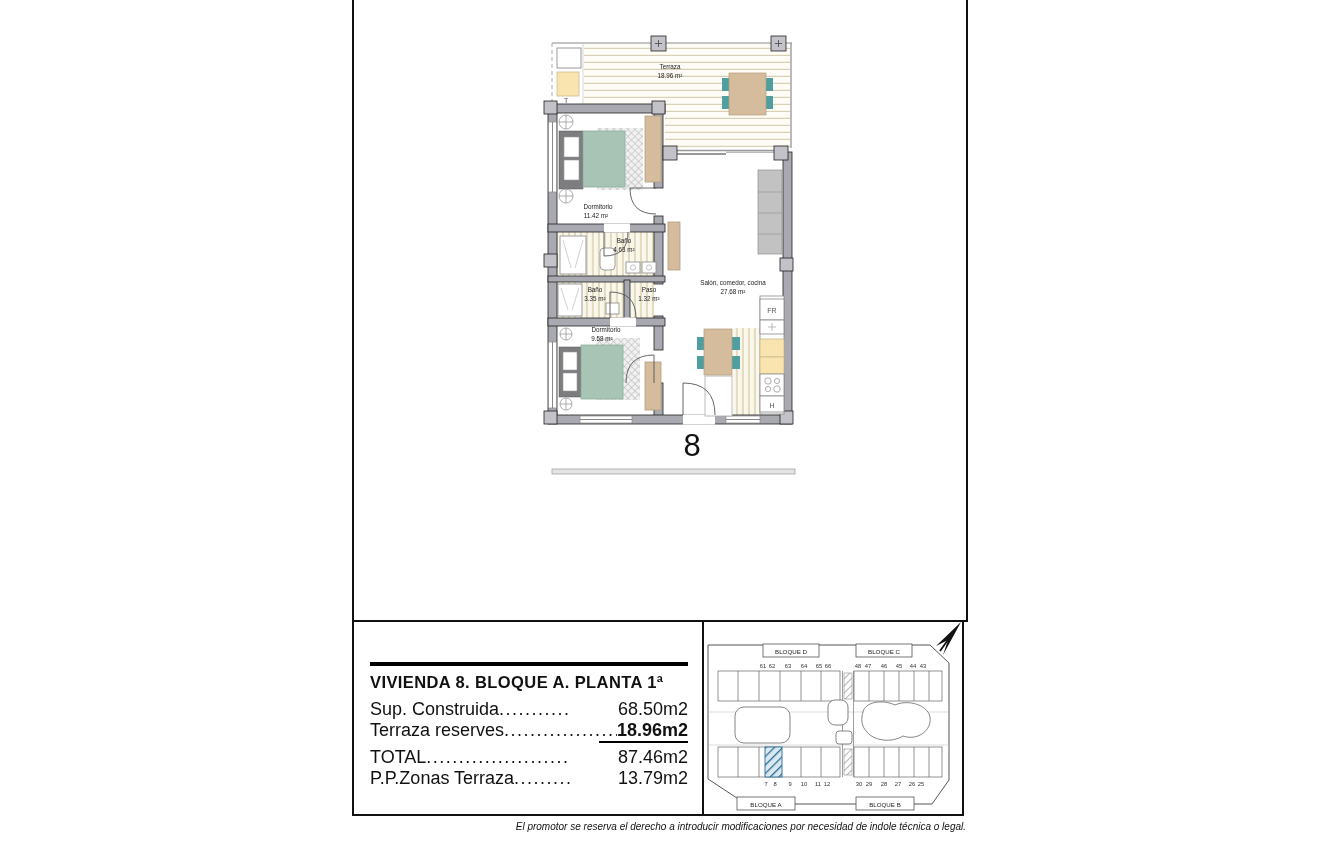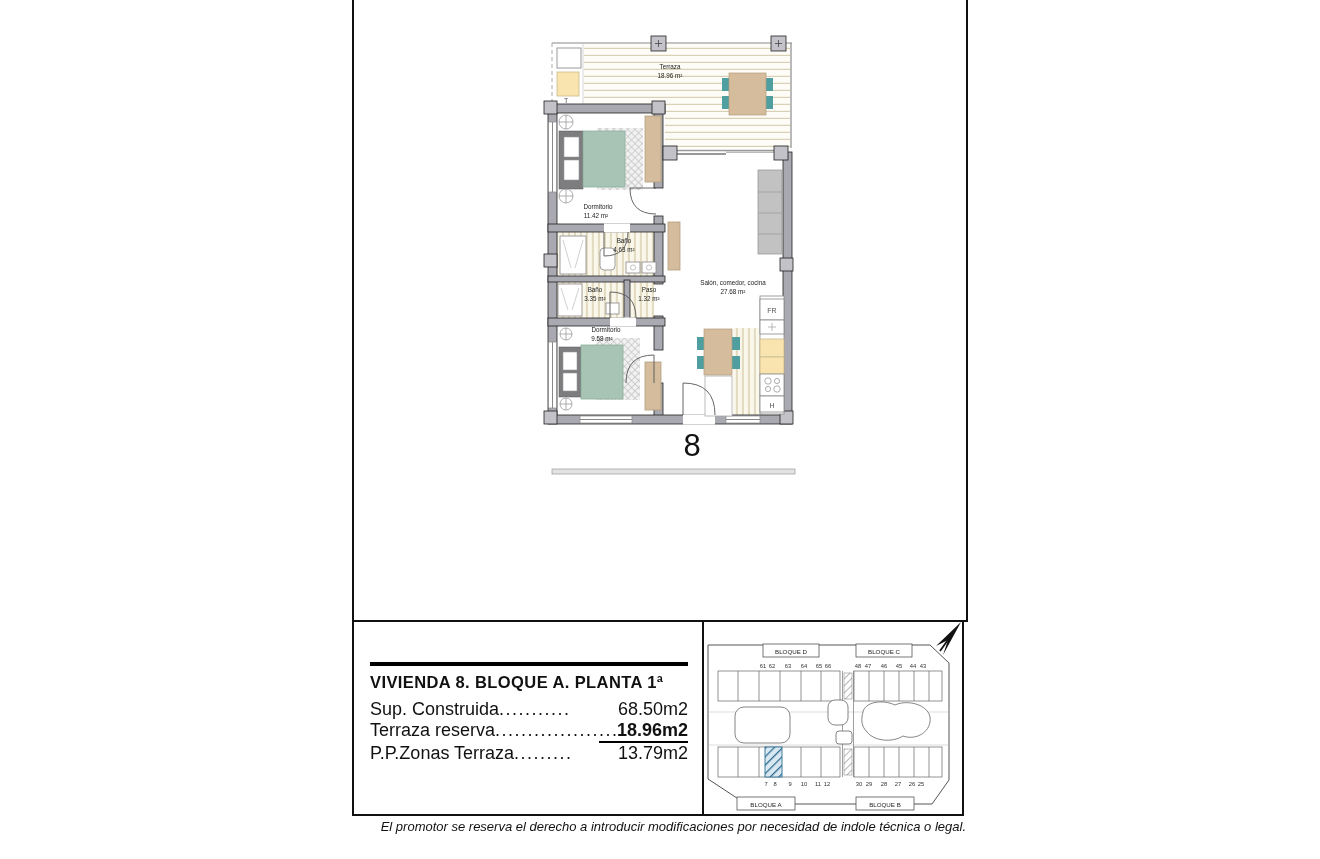--- a/index.html
+++ b/index.html
@@ -15,21 +15,21 @@
   .info-content{position:absolute;left:16px;top:40px;width:318px;}
   .rule{height:4px;background:#000;margin-bottom:7px;}
   .info-title{font-size:16.5px;font-weight:bold;letter-spacing:.4px;white-space:nowrap;margin-bottom:7px;}
   .row{display:flex;align-items:baseline;font-size:18px;line-height:21px;white-space:nowrap;}
   .row .dots{flex:1;overflow:hidden;}
   .row .dots::after{content:"......................................................................";letter-spacing:1.5px;}
   .row .value{text-align:right;margin-left:48px;}
   .row.underlined .value{border-bottom:2.5px solid #000;padding-left:18px;margin-left:-18px;font-weight:bold;}
   .row.gap-top{margin-top:4px;}
   #disclaimer{position:absolute;right:354px;top:820px;text-align:right;font-style:italic;
-              font-size:13px;line-height:13.5px;color:#111;}
+              font-size:10px;line-height:13.5px;color:#111;}
   svg text{font-family:"Liberation Sans",sans-serif;}
   .roomlbl{font-size:6.3px;fill:#222;}
   .unitnum{font-size:5.8px;fill:#333;}
   .blocklbl{font-size:6.2px;fill:#222;}
   .appl{font-size:7px;fill:#555;}
 </style>
 </head>
 <body>
 
 <div id="sheet">
@@ -243,23 +243,28 @@
     <div id="info-cell">
       <div class="info-content">
         <div class="rule"></div>
         <div class="info-title">VIVIENDA 8. BLOQUE A. PLANTA 1ª</div>
         <div class="row">
           <span>Sup. Construida</span>
             <span class="dots"></span>
             <span class="value">68.50m2</span>
         </div>
         <div class="row underlined">
-          <span>Terraza reserva</span>
+          <span>Terraza reserves</span>
             <span class="dots"></span>
             <span class="value">18.96m2</span>
+        </div>
+        <div class="row gap-top">
+          <span>TOTAL</span>
+            <span class="dots"></span>
+            <span class="value">87.46m2</span>
         </div>
         <div class="row">
           <span>P.P.Zonas Terraza</span>
             <span class="dots"></span>
             <span class="value">13.79m2</span>
         </div>
       </div>
     </div>
 
     <div id="siteplan-cell">

